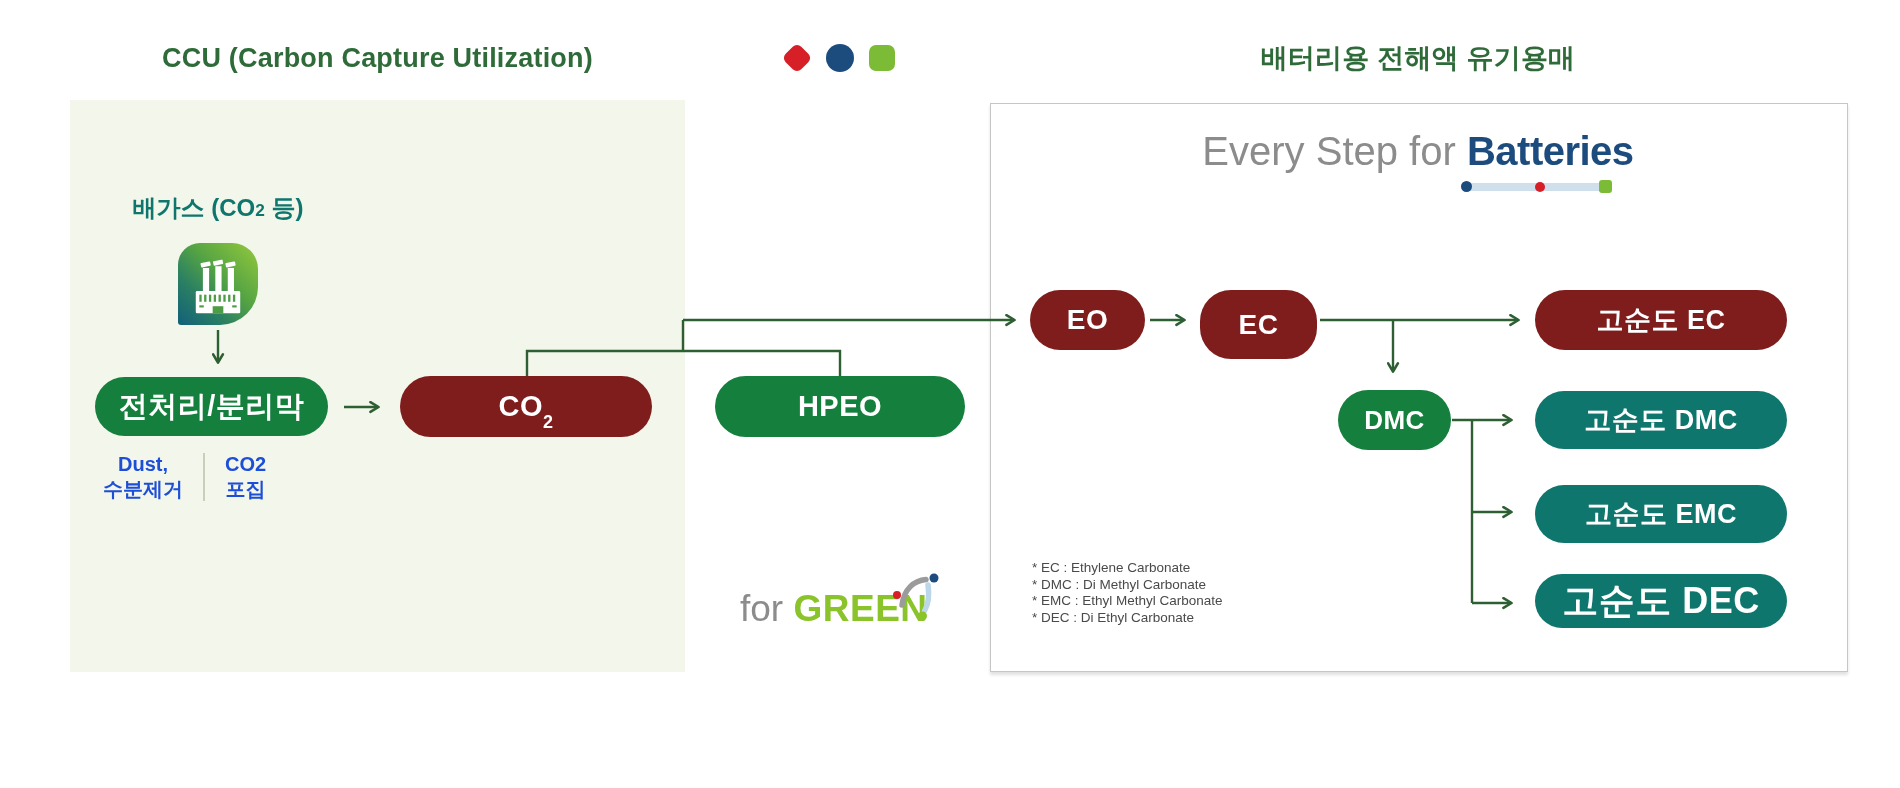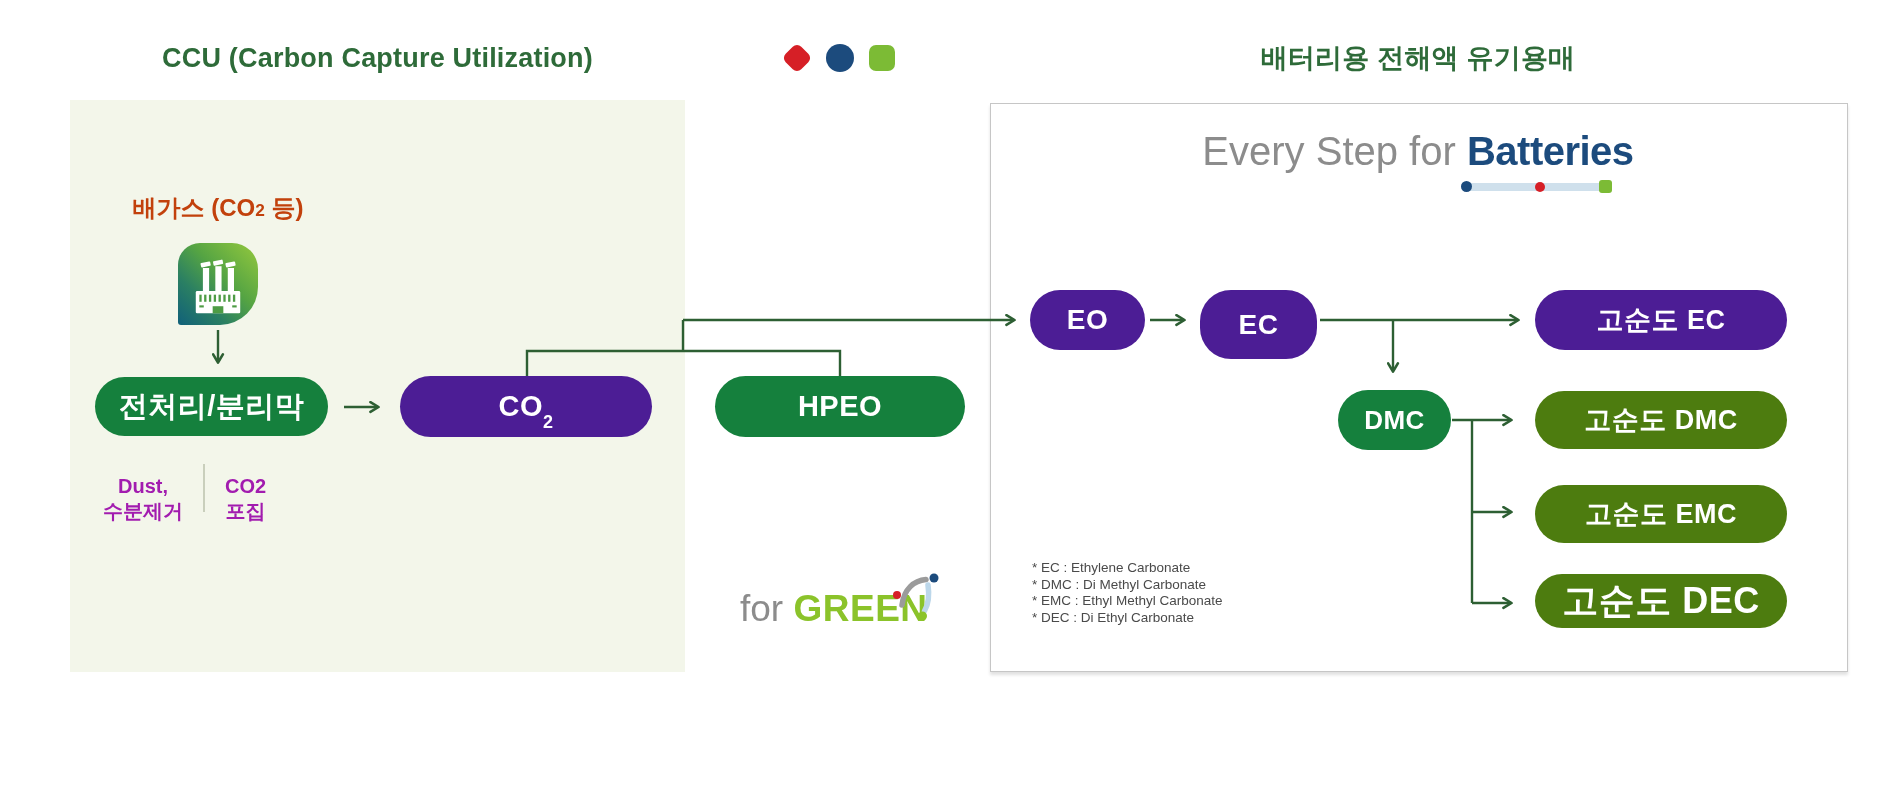--- a/index.html
+++ b/index.html
@@ -18,39 +18,39 @@
   .square-green{width:26px;height:26px;background:#7cbb35;border-radius:7px;}
 
   
   .left-panel{position:absolute;left:70px;top:100px;width:615px;height:572px;background:#f3f6ea;}
   .right-panel{position:absolute;left:990px;top:103px;width:856px;height:567px;background:#ffffff;
                border:1px solid #c6c6c6;box-shadow:0 3px 3px rgba(0,0,0,0.12);}
 
   
   .pill{position:absolute;display:flex;align-items:center;justify-content:center;
         color:#ffffff;font-weight:700;border-radius:31px;letter-spacing:0.5px;}
-  .sage{background:#4c1d95;}
+  .sage{background:#7f1d1d;}
   .bright{background:#15803d;}
-  .olive{background:#4d7c0f;}
+  .olive{background:#0f766e;}
   .sub{font-size:0.62em;line-height:1;align-self:flex-end;margin-bottom:0.35em;}
 
   
   .src-label{position:absolute;left:98px;top:192px;width:240px;text-align:center;
-             font-size:24px;font-weight:700;color:#c2410c;}
+             font-size:24px;font-weight:700;color:#0f766e;}
   .src-label .sub2{font-size:0.72em;}
 
   
   .factory-badge{position:absolute;left:178px;top:243px;width:80px;height:82px;
                  border-radius:22px 26px 38px 3px;
                  background:linear-gradient(225deg,#95c93d 0%,#55a443 42%,#2a7f63 70%,#10607a 100%);
                  display:flex;align-items:center;justify-content:center;}
 
   
   .notes{position:absolute;left:103px;top:452px;display:flex;align-items:center;}
-  .notes .col{font-size:20px;font-weight:700;color:#a21caf;line-height:25px;text-align:center;margin-top:22px;}
+  .notes .col{font-size:20px;font-weight:700;color:#1d4ed8;line-height:25px;text-align:center;}
   .notes .div{width:2px;height:48px;background:#c9cfbc;margin:0 20px;}
 
   
   .bat-logo{position:absolute;left:990px;top:128px;width:856px;text-align:center;
             font-size:40px;line-height:46px;white-space:nowrap;}
   .bat-logo .gray{color:#8c8c8c;font-weight:400;}
   .bat-logo .navy{color:#1c4b7d;font-weight:700;letter-spacing:-0.5px;}
   .bat-bar{position:absolute;left:1462px;top:183px;width:148px;height:8px;background:#cfe0ec;border-radius:4px;}
   .bat-dot-blue{position:absolute;left:1461px;top:181px;width:11px;height:11px;border-radius:50%;background:#1c4b7d;}
   .bat-dot-red{position:absolute;left:1535px;top:182px;width:10px;height:10px;border-radius:50%;background:#d61f26;}

